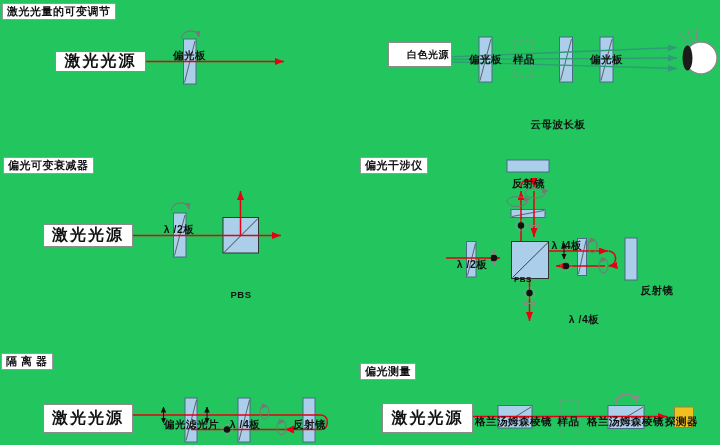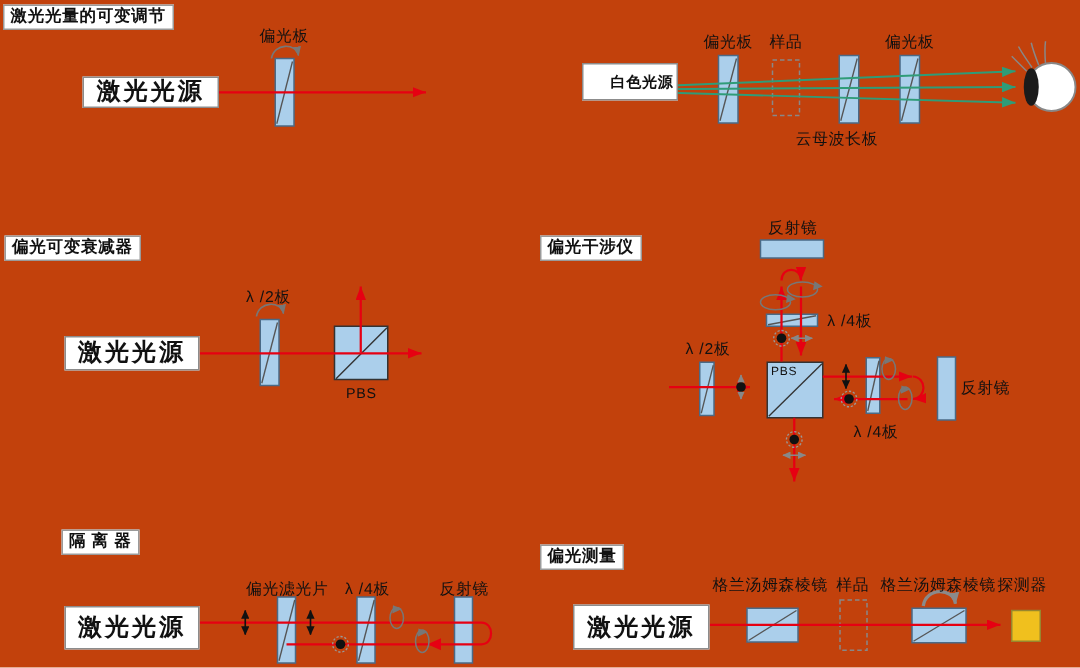--- a/index.html
+++ b/index.html
@@ -1,25 +1,25 @@
 <!DOCTYPE html>
 <html><head>
 <meta charset="utf-8">
 <style>
   html,body{margin:0;padding:0;background:#fff;}
-  .stage{position:relative;width:720px;height:445px;background:#c2410c;overflow:hidden;
+  .stage{position:relative;width:720px;height:445px;background:#22c55e;overflow:hidden;
          font-family:"Liberation Sans","DejaVu Sans",sans-serif;color:#111;}
   .stage svg{position:absolute;left:0;top:0;pointer-events:none;}
   .title-box{position:absolute;border:1px solid #9a9a9a;background:#fff;font-weight:bold;
              font-size:11px;line-height:13px;padding:1px 4px;white-space:nowrap;letter-spacing:0.5px;z-index:2;}
   .comp-box{position:absolute;border:1px solid #8c8c8c;background:#fff;display:flex;align-items:center;
             justify-content:center;font-size:16px;font-weight:bold;letter-spacing:2px;white-space:nowrap;z-index:2;}
   .comp-box.small{font-size:10px;letter-spacing:0.5px;}
-  .lbl{position:absolute;font-size:10.5px;font-weight:normal;white-space:nowrap;
-       transform:translateX(-50%);letter-spacing:0.5px;z-index:2;}
+  .lbl{position:absolute;font-size:10.5px;font-weight:bold;white-space:nowrap;
+       transform:translateX(-50%);letter-spacing:0.5px;z-index:2;margin-top:32px;}
   .lbl.left{transform:none;}
   .lbl.tiny{font-size:8px;letter-spacing:0.5px;}
   .lbl.pbs{font-size:9.5px;letter-spacing:0.5px;}
 </style>
 </head>
 <body>
 
 <div class="stage">
 
   <svg width="720" height="445" viewBox="0 0 720 445">
@@ -201,21 +201,21 @@
       </g>
       <path d="M615.5,404 C617,391.5 635.5,391.5 637,402.5" fill="none" stroke="#8a8a8a" stroke-width="2.2" marker-end="url(#mgr2)"></path>
       <rect x="674.5" y="407" width="19" height="20.5" fill="#f0c01e" stroke="#98862e" stroke-width="1"></rect>
       <line x1="473" y1="416.5" x2="667" y2="416.5" stroke="#e60012" stroke-width="1.5" marker-end="url(#mr)"></line>
     </g>
   </svg>
 
   <div class="title-box" style="left:2px;top:3px;">激光光量的可变调节</div>
   <div class="title-box" style="left:3px;top:157px;">偏光可变衰减器</div>
   <div class="title-box" style="left:360px;top:157px;">偏光干涉仪</div>
-  <div class="title-box" style="left:1px;top:353px;margin-left:40px;">隔 离 器</div>
+  <div class="title-box" style="left:1px;top:353px;">隔 离 器</div>
   <div class="title-box" style="left:360px;top:363px;">偏光测量</div>
 
   <div class="comp-box" style="left:55px;top:51px;width:89px;height:19px;">激光光源</div>
   <div class="comp-box small" style="left:388px;top:42px;width:46px;height:23px;padding-left:16px;">白色光源</div>
   <div class="comp-box" style="left:43px;top:224px;width:88px;height:21px;">激光光源</div>
   <div class="comp-box" style="left:43px;top:404px;width:88px;height:27px;">激光光源</div>
   <div class="comp-box" style="left:382px;top:403px;width:89px;height:28px;">激光光源</div>
 
   <div class="lbl" style="left:189.5px;top:16.5px;">偏光板</div>
 

